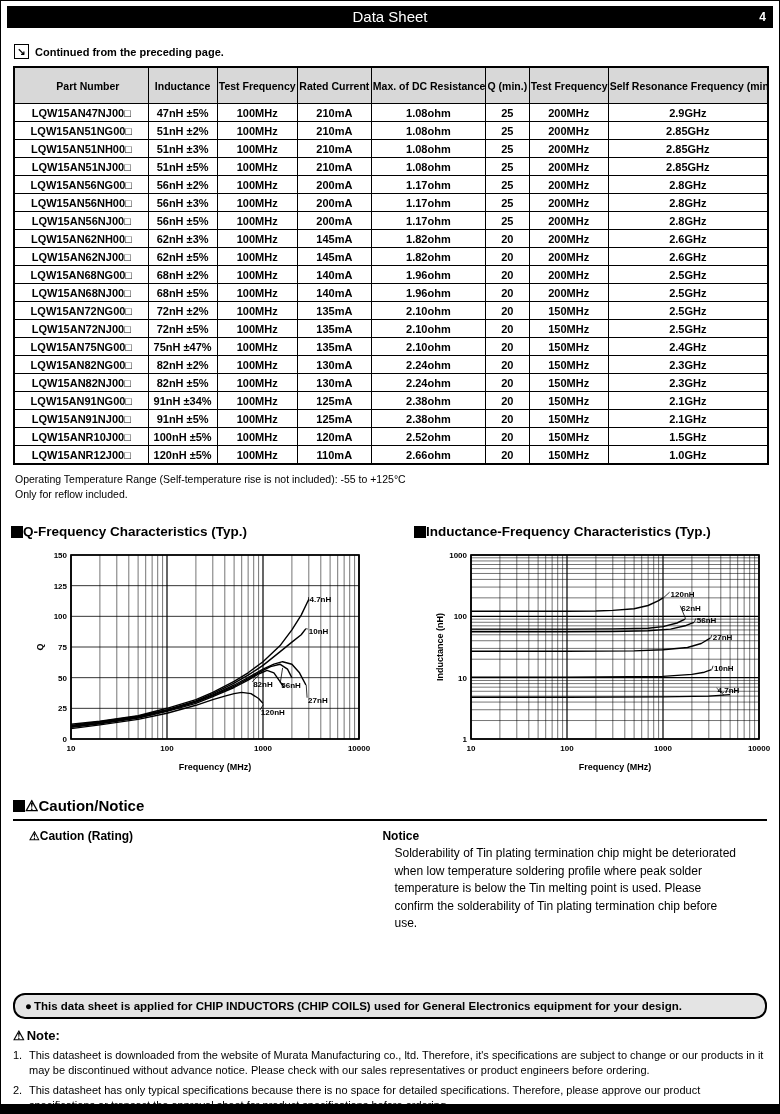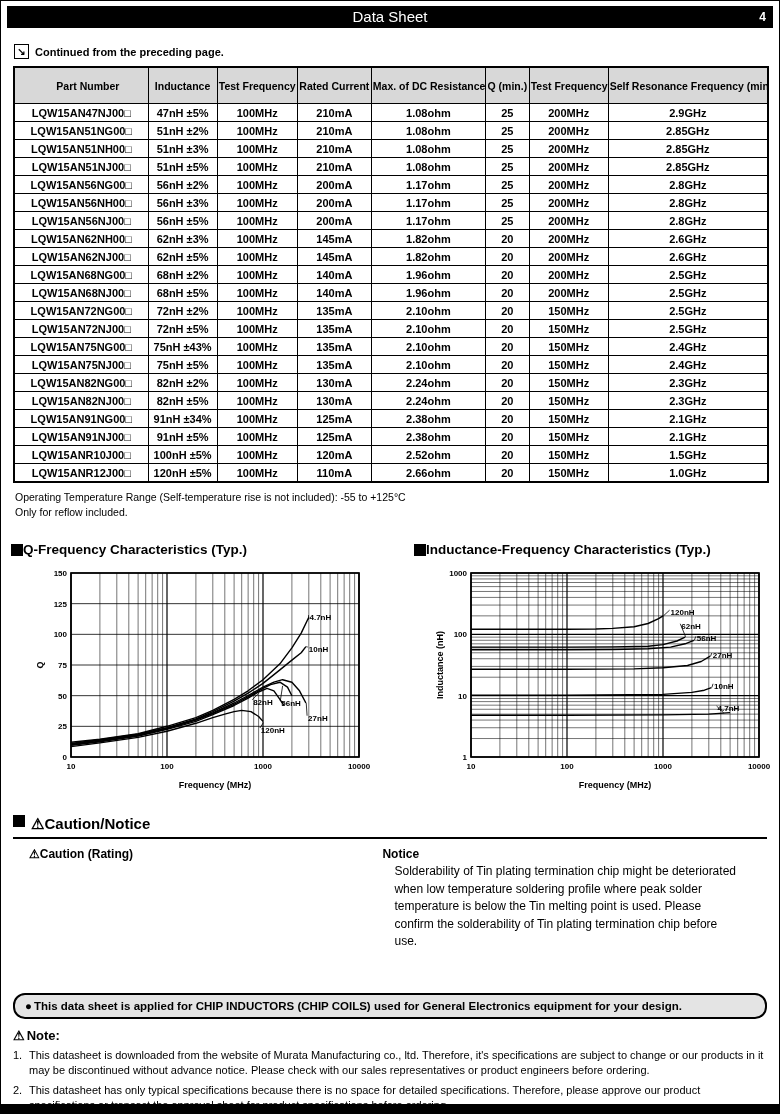--- a/index.html
+++ b/index.html
@@ -24,21 +24,21 @@
   
   .charts-titles{display:flex;margin:22px 0 0 10px;}
   .charts-titles .tleft{width:403px;}
   .section-title{display:flex;align-items:center;font-size:13.5px;font-weight:bold;}
   .sq{width:12px;height:12px;background:#000;flex:none;display:inline-block;}
   .charts-row{display:flex;margin-top:6px;}
   .chart-a{margin-left:28px;}
   .chart-b{margin-left:58px;}
   
   .caution-section{margin:16px 12px 0 12px;}
-  .cn-heading{display:flex;align-items:flex-start;gap:6px;font-size:15px;font-weight:bold;
+  .cn-heading{display:flex;align-items:center;font-size:15px;font-weight:bold;
         border-bottom:2px solid #000;padding-bottom:4px;}
   .cn-cols{display:flex;margin-top:8px;}
   .cn-col-l{width:49%;padding-left:16px;box-sizing:border-box;}
   .cn-col-r{width:51%;box-sizing:border-box;}
   .cn-sub{font-size:12px;font-weight:bold;}
   .cn-body{font-size:12px;line-height:1.45;margin:2px 0 0 12px;max-width:330px;}
   
   .bottom-cluster{position:absolute;left:12px;right:12px;top:992px;}
   .applied-box{border:2px solid #000;border-radius:12px;background:#e4e4e4;
         padding:5px 10px;font-size:11.5px;font-weight:bold;display:flex;gap:2px;align-items:baseline;}
@@ -202,31 +202,21 @@
           <td>72nH ±5%</td>
           <td>100MHz</td>
           <td>135mA</td>
           <td>2.10ohm</td>
           <td>20</td>
           <td>150MHz</td>
           <td>2.5GHz</td>
         </tr>
         <tr>
           <td>LQW15AN75NG00□</td>
-          <td>75nH ±43%</td>
-          <td>100MHz</td>
-          <td>135mA</td>
-          <td>2.10ohm</td>
-          <td>20</td>
-          <td>150MHz</td>
-          <td>2.4GHz</td>
-        </tr>
-        <tr>
-          <td>LQW15AN75NJ00□</td>
-          <td>75nH ±5%</td>
+          <td>75nH ±47%</td>
           <td>100MHz</td>
           <td>135mA</td>
           <td>2.10ohm</td>
           <td>20</td>
           <td>150MHz</td>
           <td>2.4GHz</td>
         </tr>
         <tr>
           <td>LQW15AN82NG00□</td>
           <td>82nH ±2%</td>

